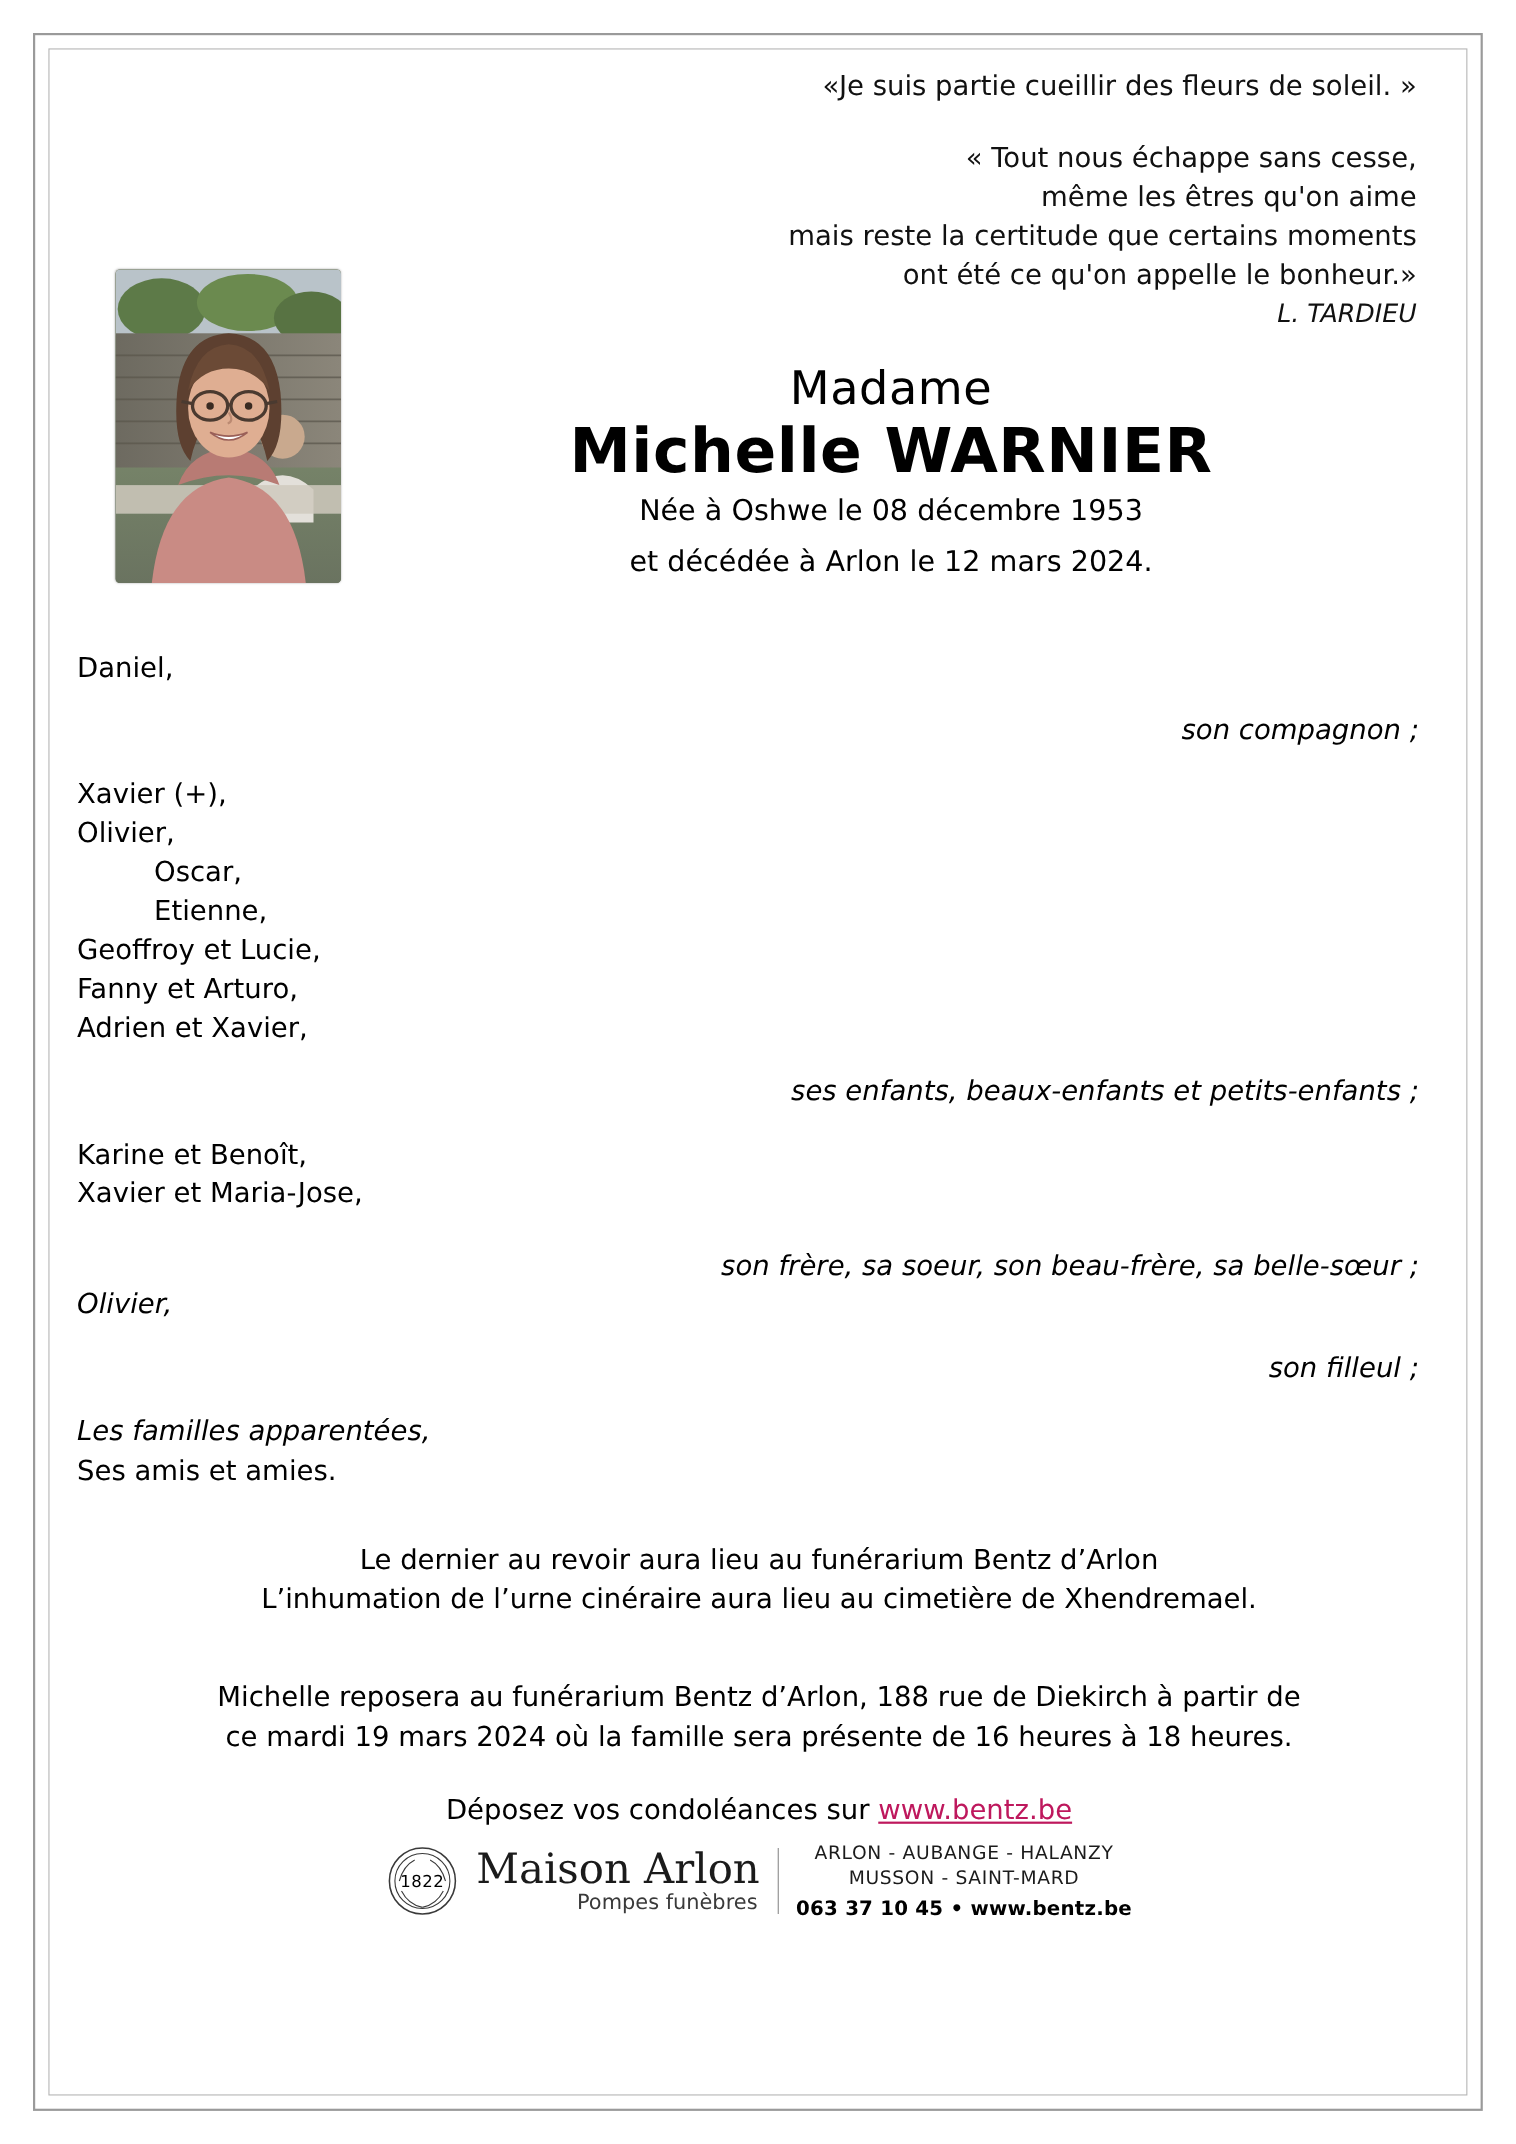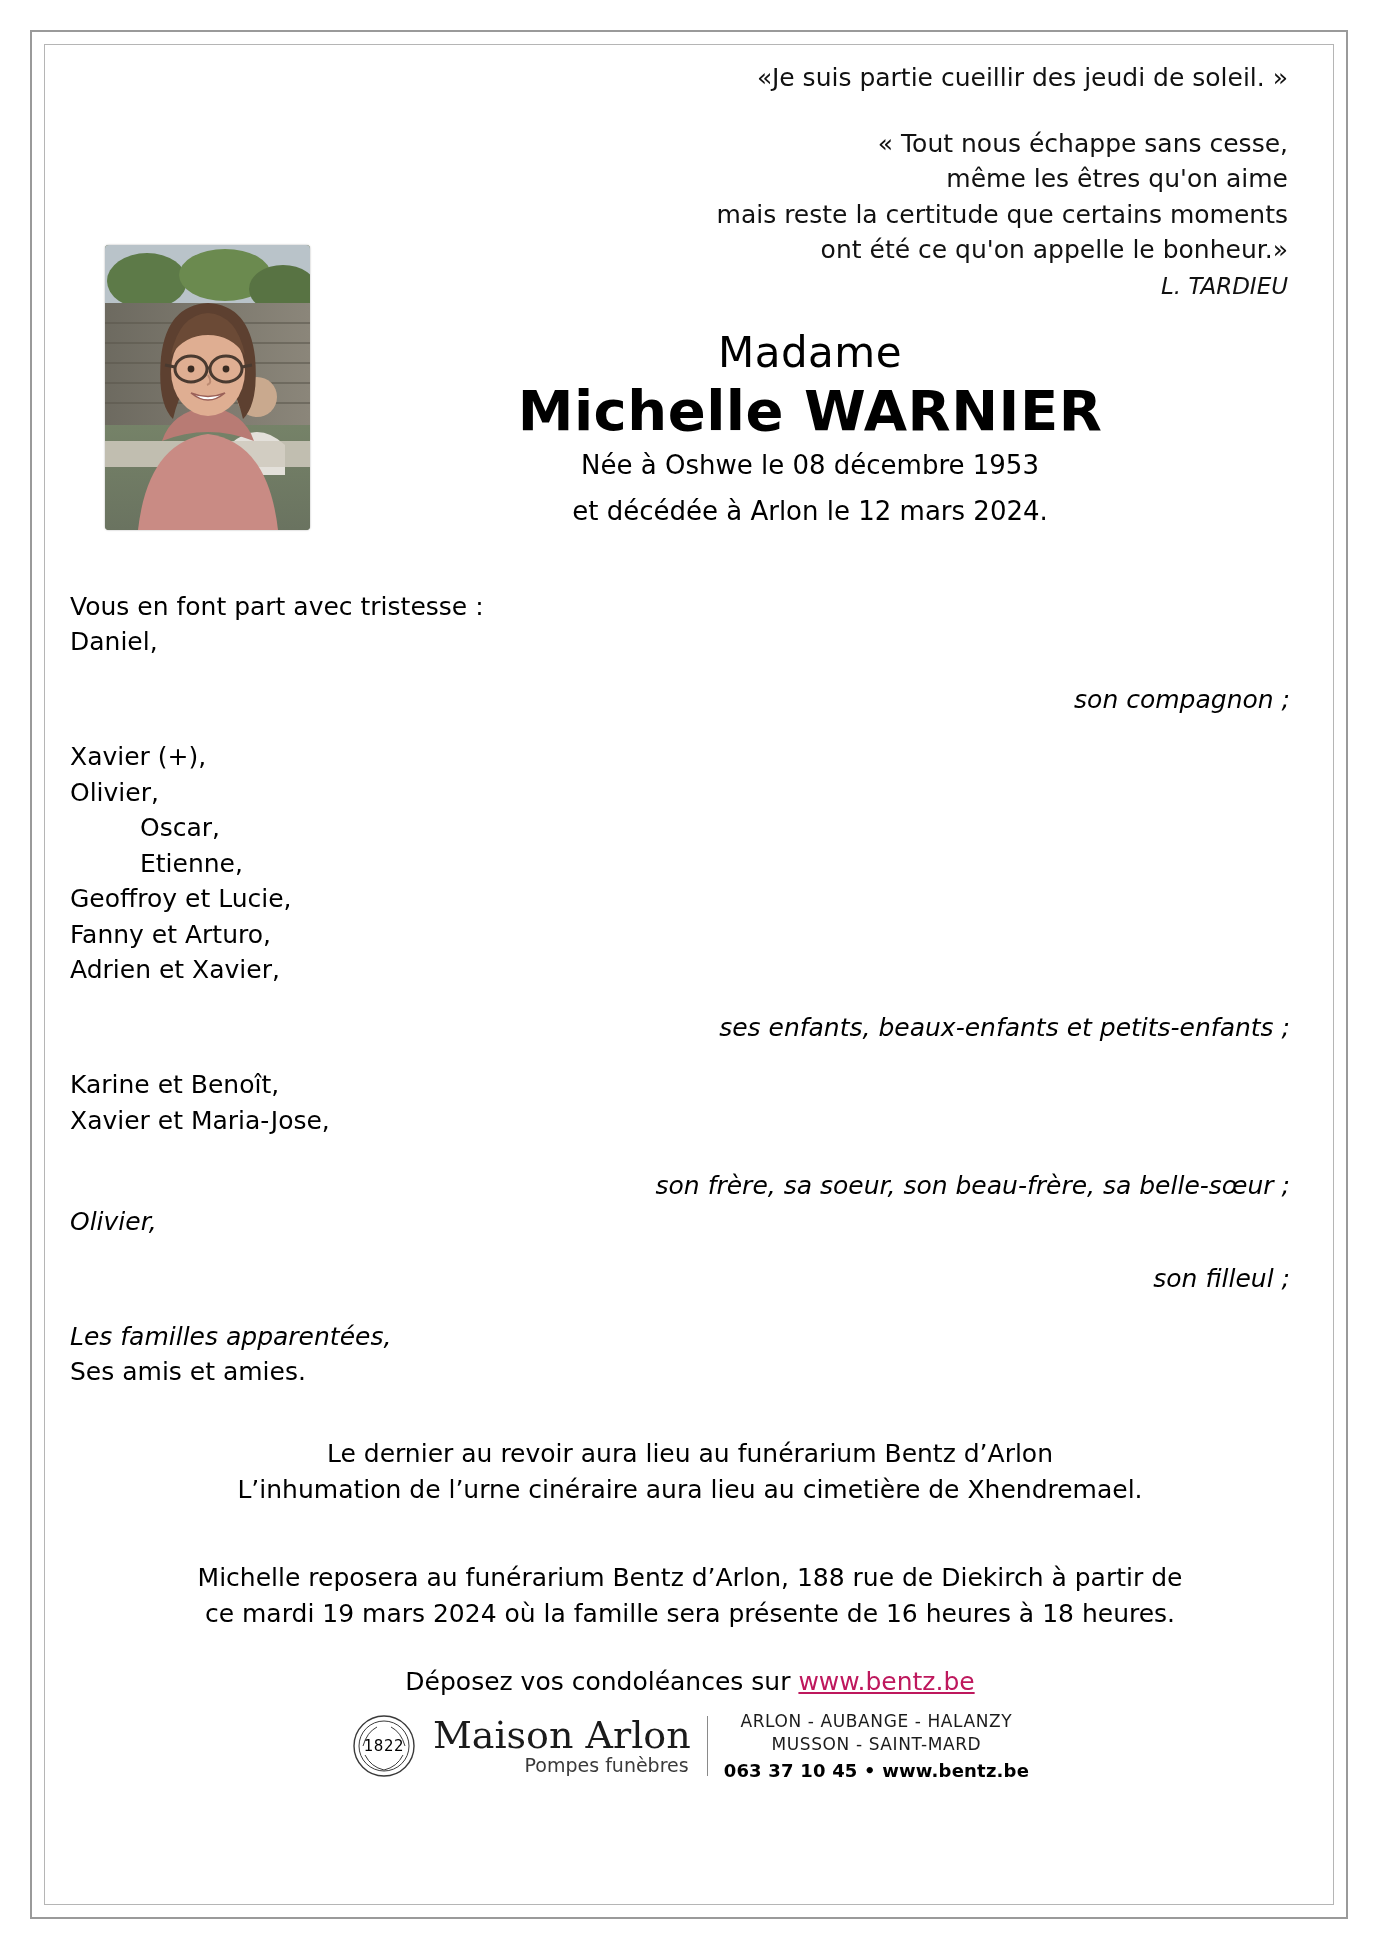--- a/index.html
+++ b/index.html
@@ -209,21 +209,21 @@
 </style>
 </head>
 <body>
 
 <div class="page-frame"></div>
 <div class="page-frame-inner"></div>
 
 <div class="content">
 
   <div class="quotes">
-    <div class="quote-first">«Je suis partie cueillir des jeudi de soleil.  »</div>
+    <div class="quote-first">«Je suis partie cueillir des fleurs de soleil.  »</div>
     <div>« Tout nous échappe sans cesse,</div>
     <div>même les êtres qu'on aime</div>
     <div>mais reste la certitude que certains moments</div>
     <div>ont été ce qu'on appelle le bonheur.»</div>
     <div class="quote-author">L. TARDIEU</div>
   </div>
 
   <div class="portrait">
     <svg width="205" height="285" viewBox="0 0 205 285" aria-hidden="true">
       <defs>
@@ -285,21 +285,20 @@
   </div>
 
   <div class="name-block">
     <div class="madame">Madame</div>
     <div class="fullname">Michelle WARNIER</div>
     <div class="birth-line">Née à Oshwe le 08 décembre 1953</div>
     <div class="death-line">et décédée à Arlon le 12 mars 2024.</div>
   </div>
 
   <div class="family">
-    <div class="fam-line">Vous en font part avec tristesse :</div>
     <div class="fam-line">Daniel,</div>
     <div class="spacer-sm"></div>
     <div class="role">son compagnon ;</div>
 
     <div class="spacer-sm"></div>
 
     <div class="fam-line">Xavier (+),</div>
     <div class="fam-line">Olivier,</div>
     <div class="fam-line fam-indent">Oscar,</div>
     <div class="fam-line fam-indent">Etienne,</div>

